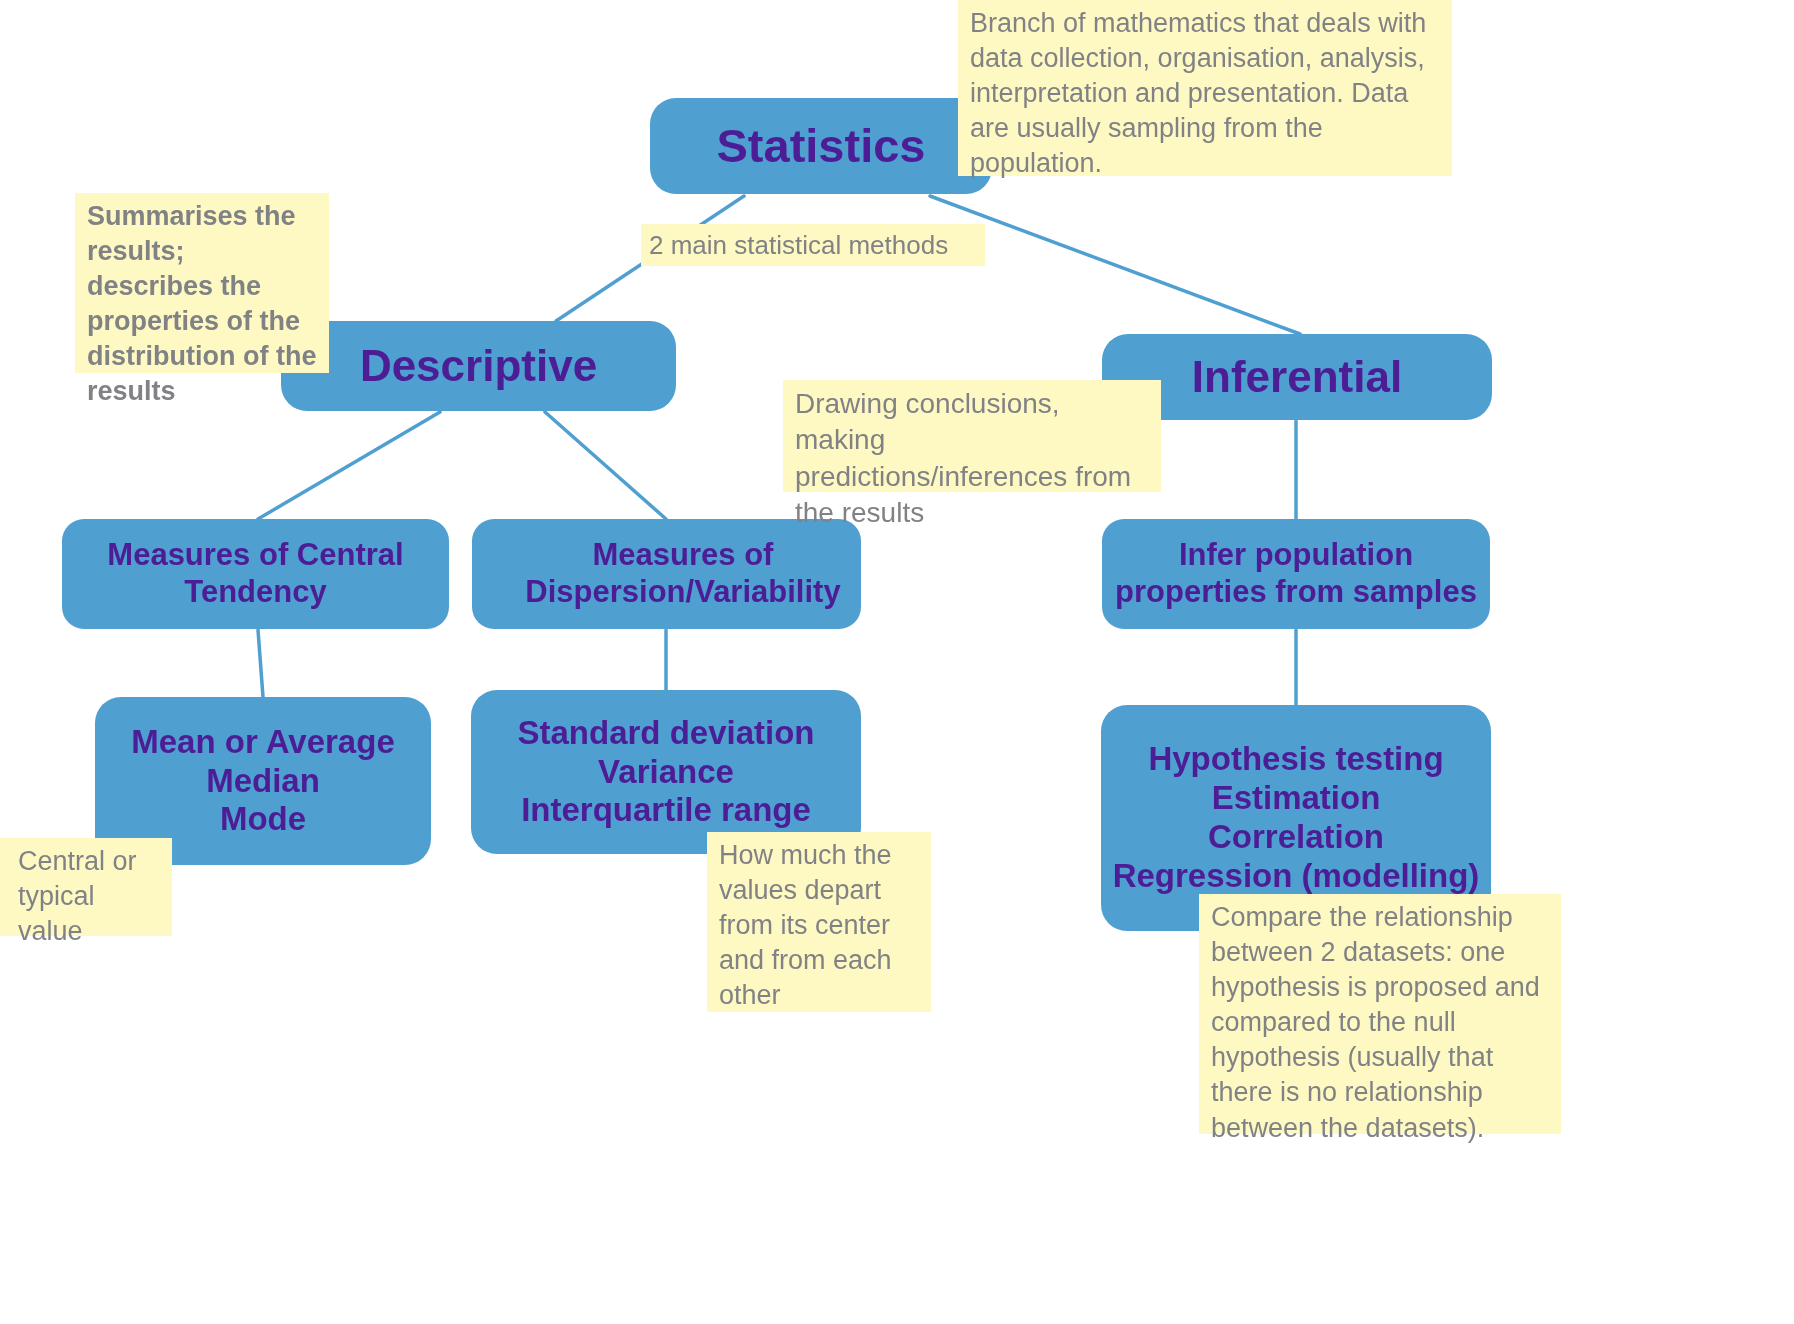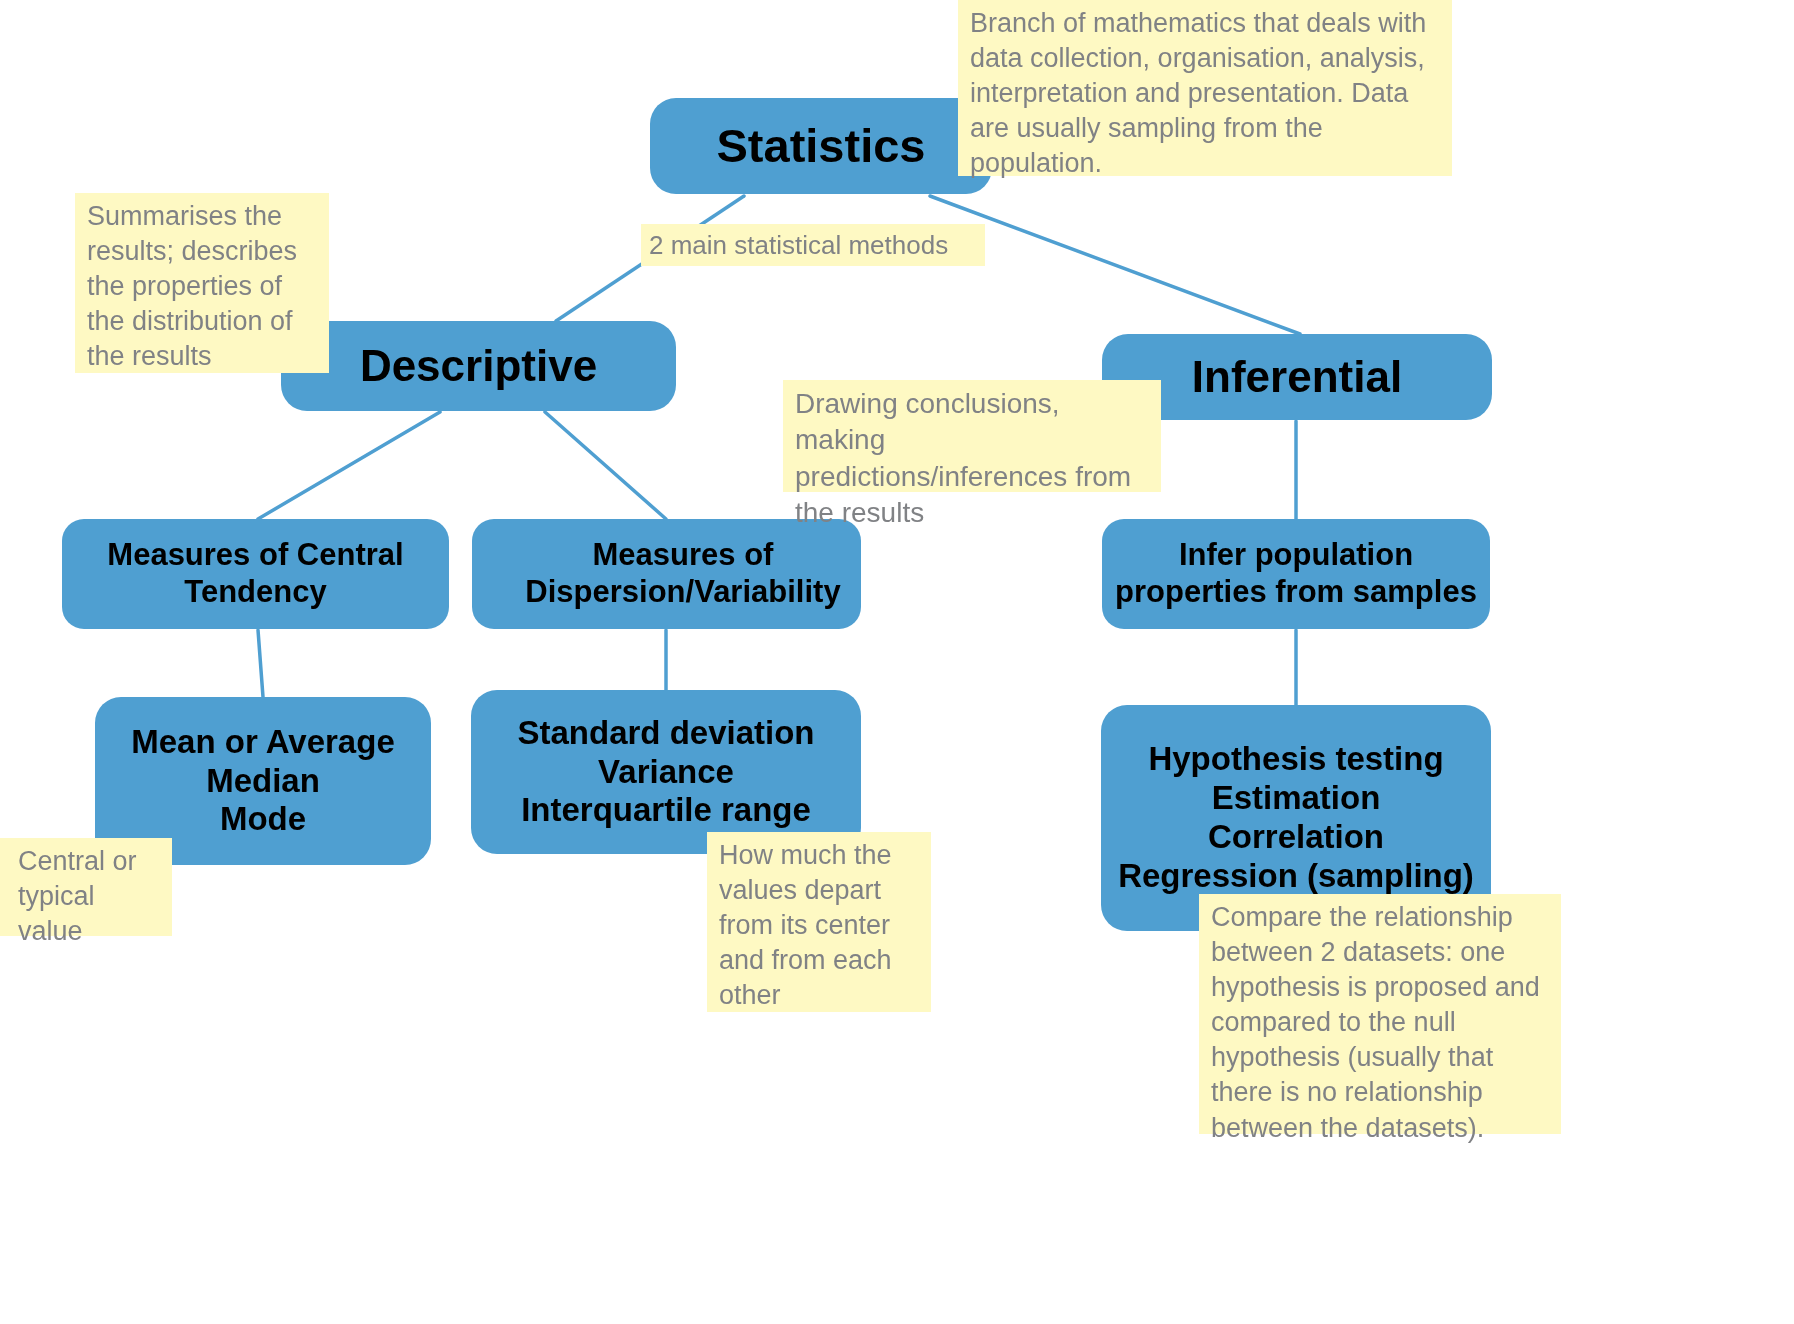--- a/index.html
+++ b/index.html
@@ -22,21 +22,21 @@
     left: 0;
     top: 0;
     width: 1794px;
     height: 1324px;
     z-index: 1;
   }
   .node {
     position: absolute;
     box-sizing: border-box;
     background: #4f9fd1;
-    color: #000000;
+    color: #4c1d95;
     font-weight: bold;
     display: flex;
     align-items: center;
     justify-content: center;
     text-align: center;
     line-height: 1.18;
     z-index: 3;
     padding: 4px 10px;
   }
   .node.level1 {
@@ -108,20 +108,21 @@
   }
   #note-two-methods {
     left: 641px; top: 224px; width: 344px; height: 42px;
     font-size: 26px;
     padding: 4px 8px;
     line-height: 1.35;
   }
   #note-descriptive {
     left: 75px; top: 193px; width: 254px; height: 180px;
     font-size: 27px;
+    font-weight: bold;
   }
   #note-inferential {
     left: 783px; top: 380px; width: 378px; height: 112px;
     font-size: 28px;
   }
   #note-central-value {
     left: 0px; top: 838px; width: 172px; height: 98px;
     font-size: 27px;
     padding: 6px 12px 8px 18px;
   }
@@ -168,21 +169,21 @@
 Median
 Mode</div>
 
   <div class="node" id="node-sd-var-iqr" style="white-space:pre-line">Standard deviation
 Variance
 Interquartile range</div>
 
   <div class="node" id="node-hypothesis" style="white-space:pre-line">Hypothesis testing
 Estimation
 Correlation
-Regression (sampling)</div>
+Regression (modelling)</div>
 
   <div class="note" id="note-statistics">Branch of mathematics that deals with data collection, organisation, analysis, interpretation and presentation. Data are usually sampling from the population.</div>
 
   <div class="note" id="note-two-methods">2 main statistical methods</div>
 
   <div class="note" id="note-descriptive">Summarises the results; describes the properties of the distribution of the results</div>
 
   <div class="note" id="note-inferential">Drawing conclusions, making predictions/inferences  from the results</div>
 
   <div class="note" id="note-central-value">Central or typical value</div>

